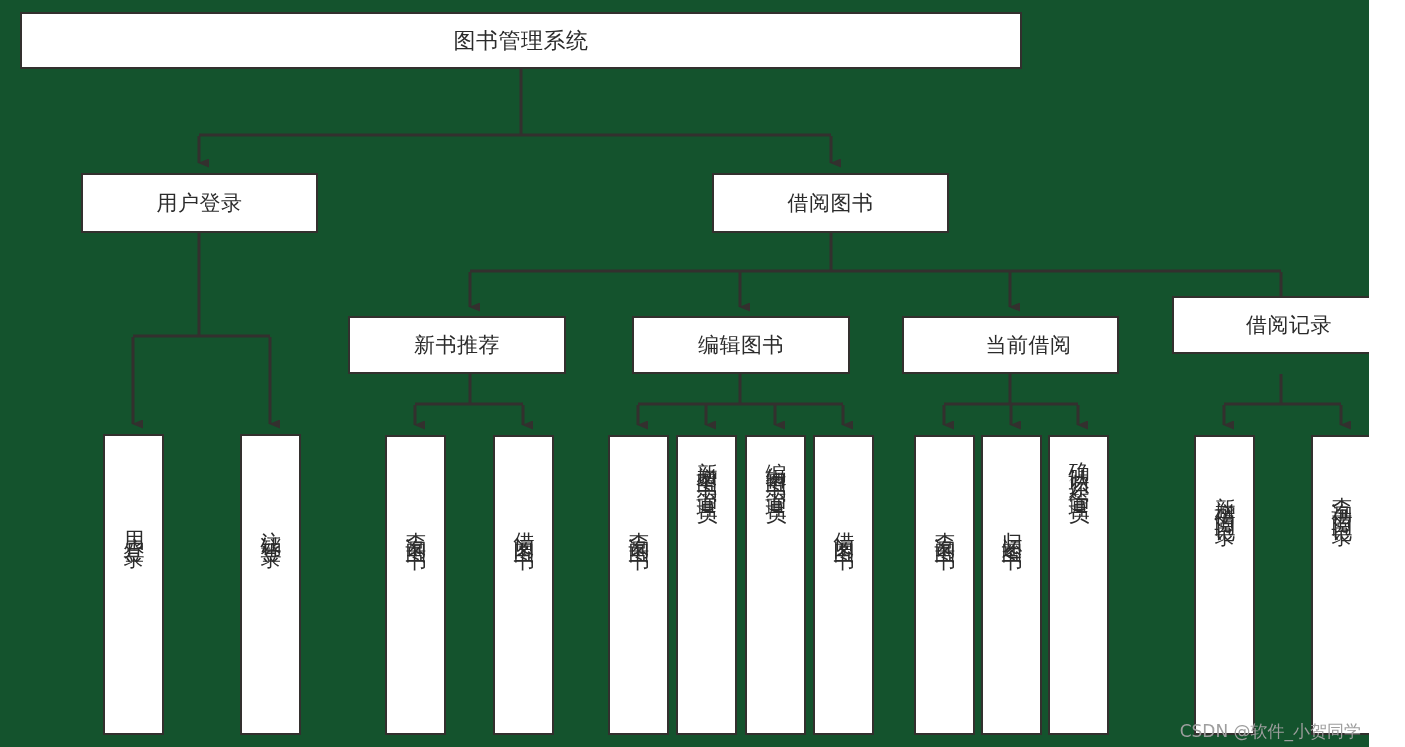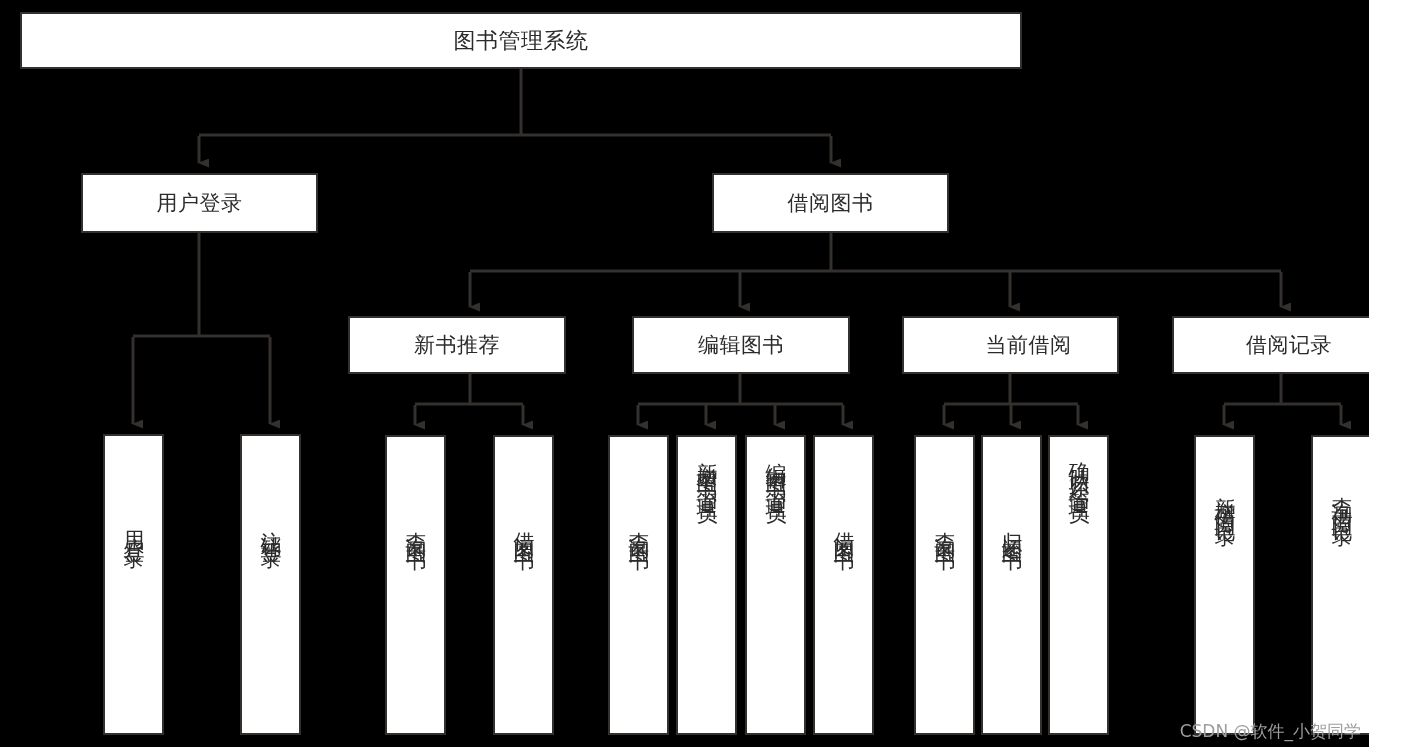--- a/index.html
+++ b/index.html
@@ -9,21 +9,21 @@
     background: #ffffff;
   }
   body {
     font-family: "DejaVu Sans", "Liberation Sans", sans-serif;
     color: #1a1a1a;
   }
   #diagram-canvas {
     position: relative;
     width: 1369px;
     height: 747px;
-    background: #000000;
+    background: #14532d;
     overflow: hidden;
   }
   #edge-layer {
     position: absolute;
     left: 0;
     top: 0;
     width: 1405px;
     height: 747px;
   }
   .node {
@@ -147,21 +147,21 @@
 
   <div class="node horiz" style="left:348px; top:316px; width:218px; height:58px;">
     <span class="label">新书推荐</span>
   </div>
   <div class="node horiz" style="left:632px; top:316px; width:218px; height:58px;">
     <span class="label">编辑图书</span>
   </div>
   <div class="node horiz" style="left:902px; top:316px; width:217px; height:58px;padding-left:36px;">
     <span class="label">当前借阅</span>
   </div>
-  <div class="node horiz" style="left:1172px; top:316px; width:218px; height:58px;padding-left:16px;">
+  <div class="node horiz" style="left:1172px; top:296px; width:218px; height:58px;padding-left:16px;">
     <span class="label">借阅记录</span>
   </div>
 
   <div class="node vert" style="left:103px; top:434px; width:61px; height:301px; padding-top:78px;">
     <span class="label">用户登录</span>
   </div>
   <div class="node vert" style="left:240px; top:434px; width:61px; height:301px; padding-top:78px;">
     <span class="label">注销登录</span>
   </div>
 

